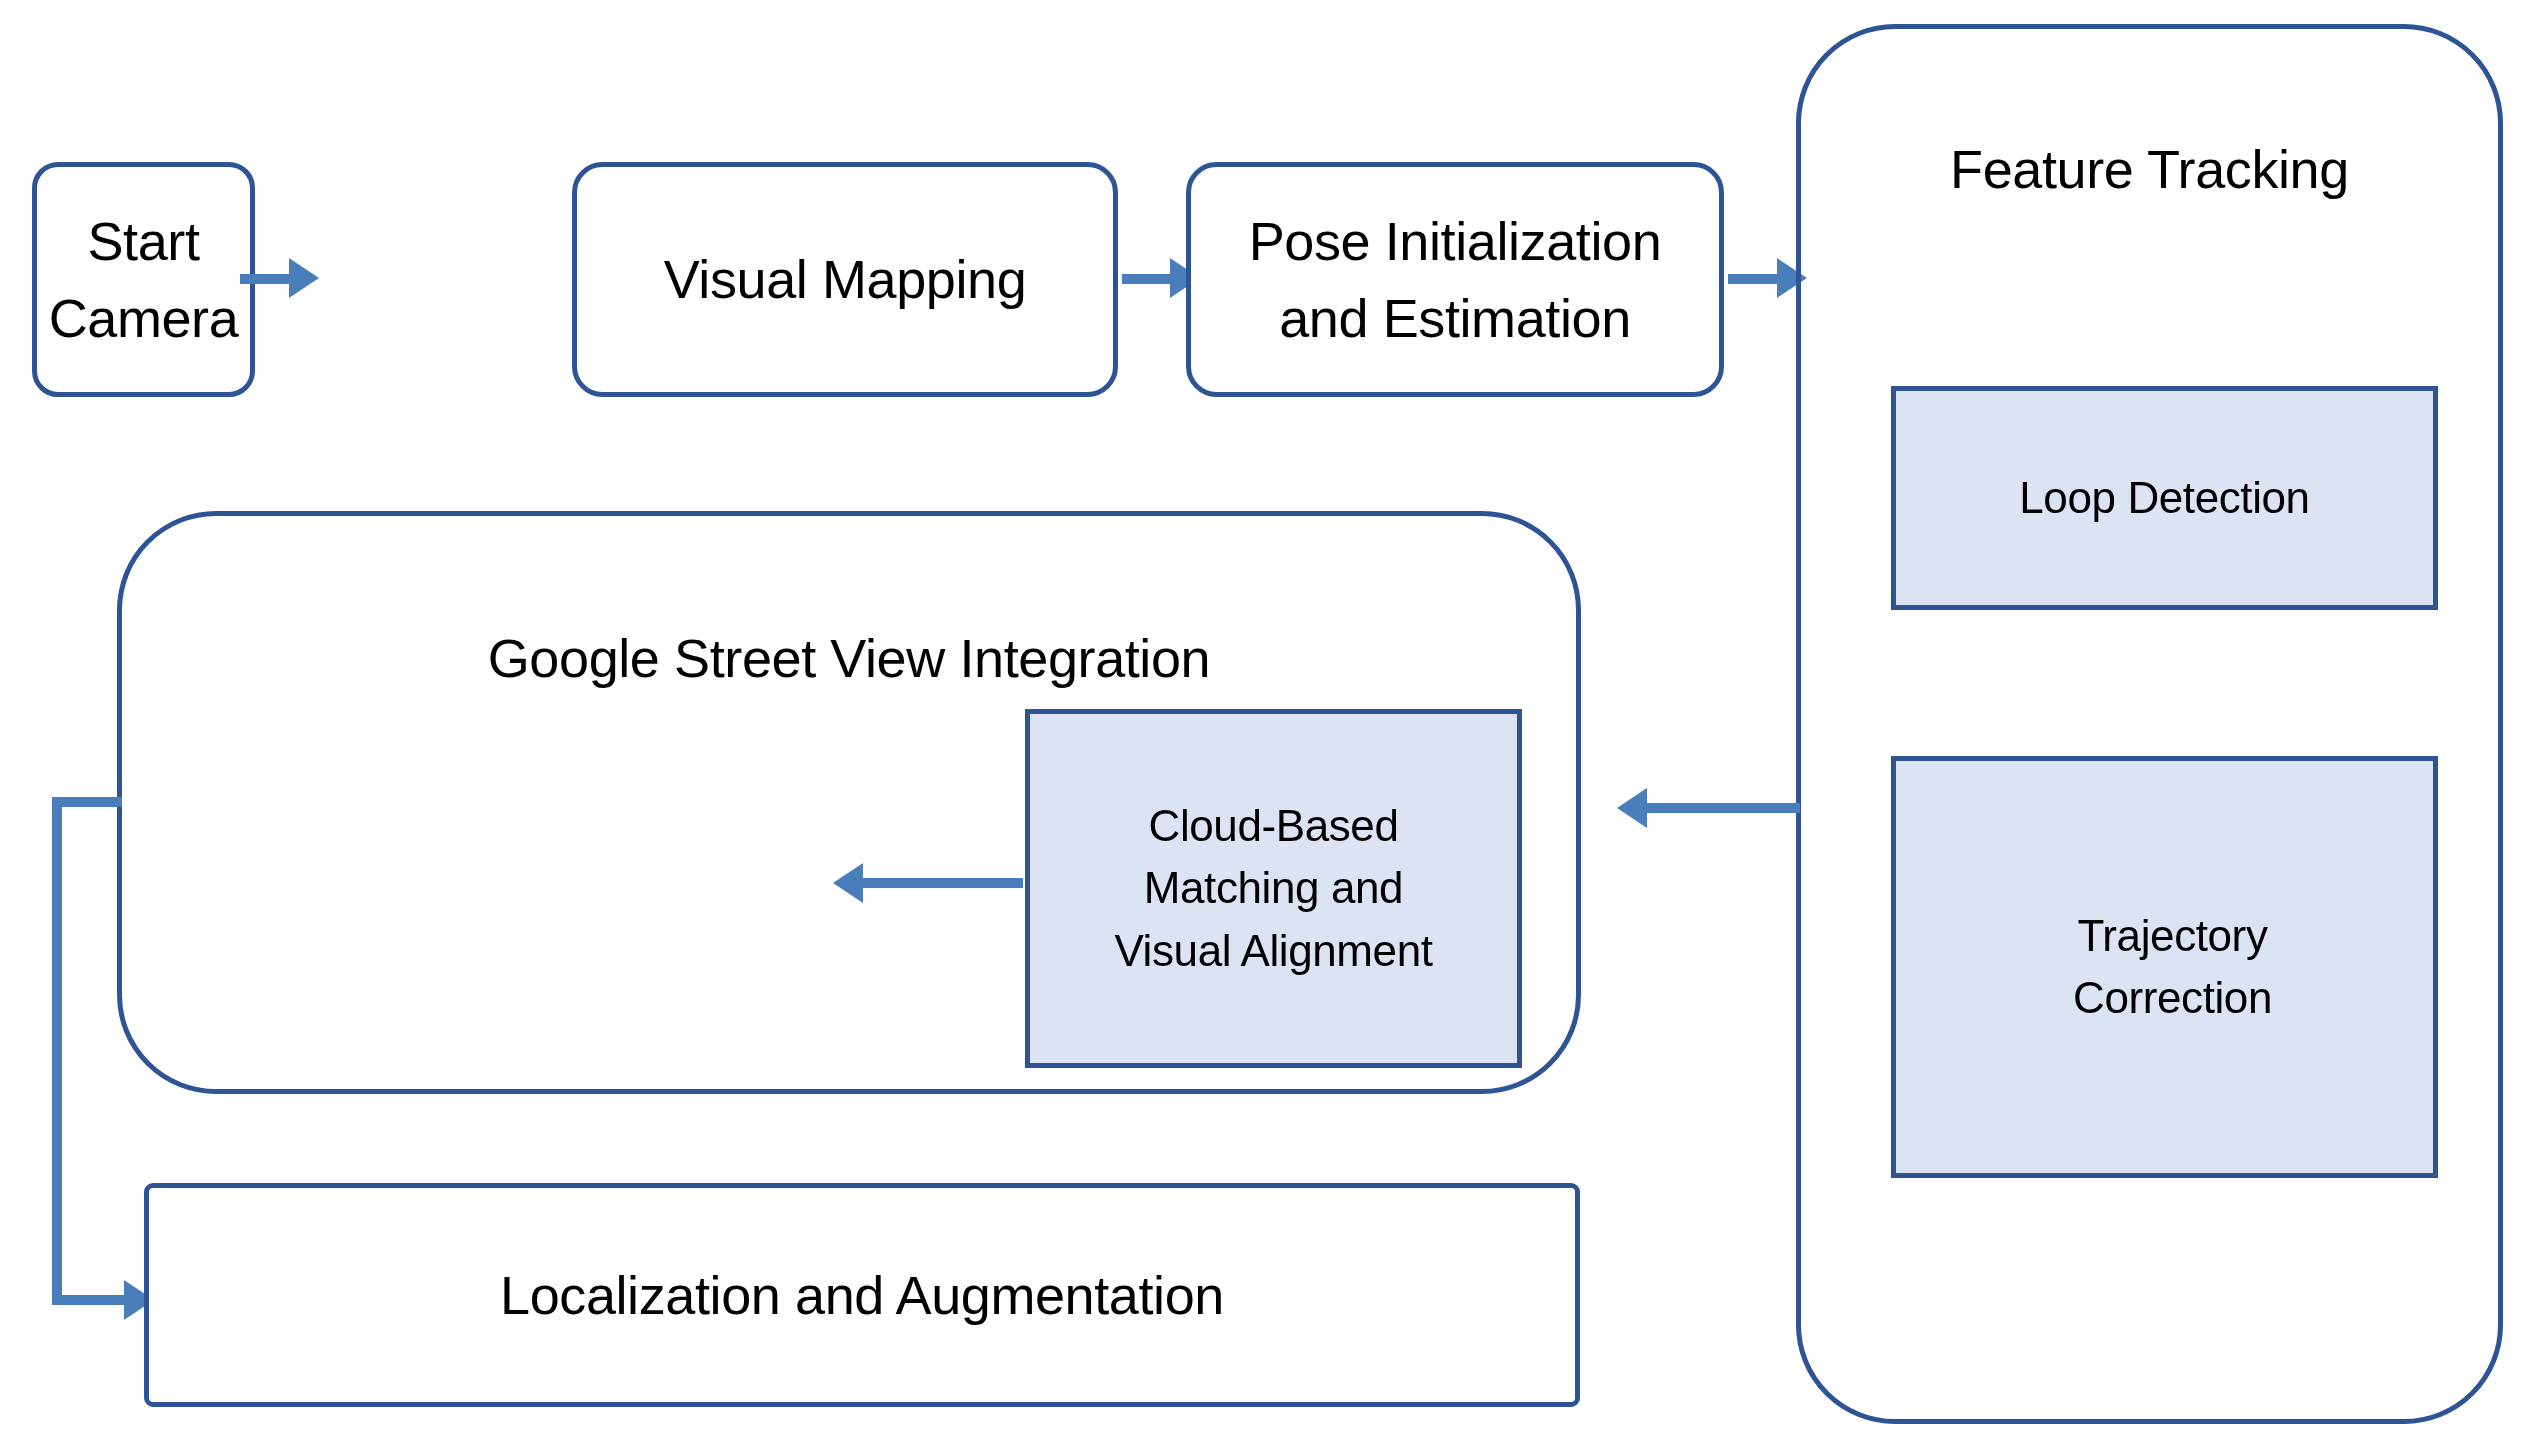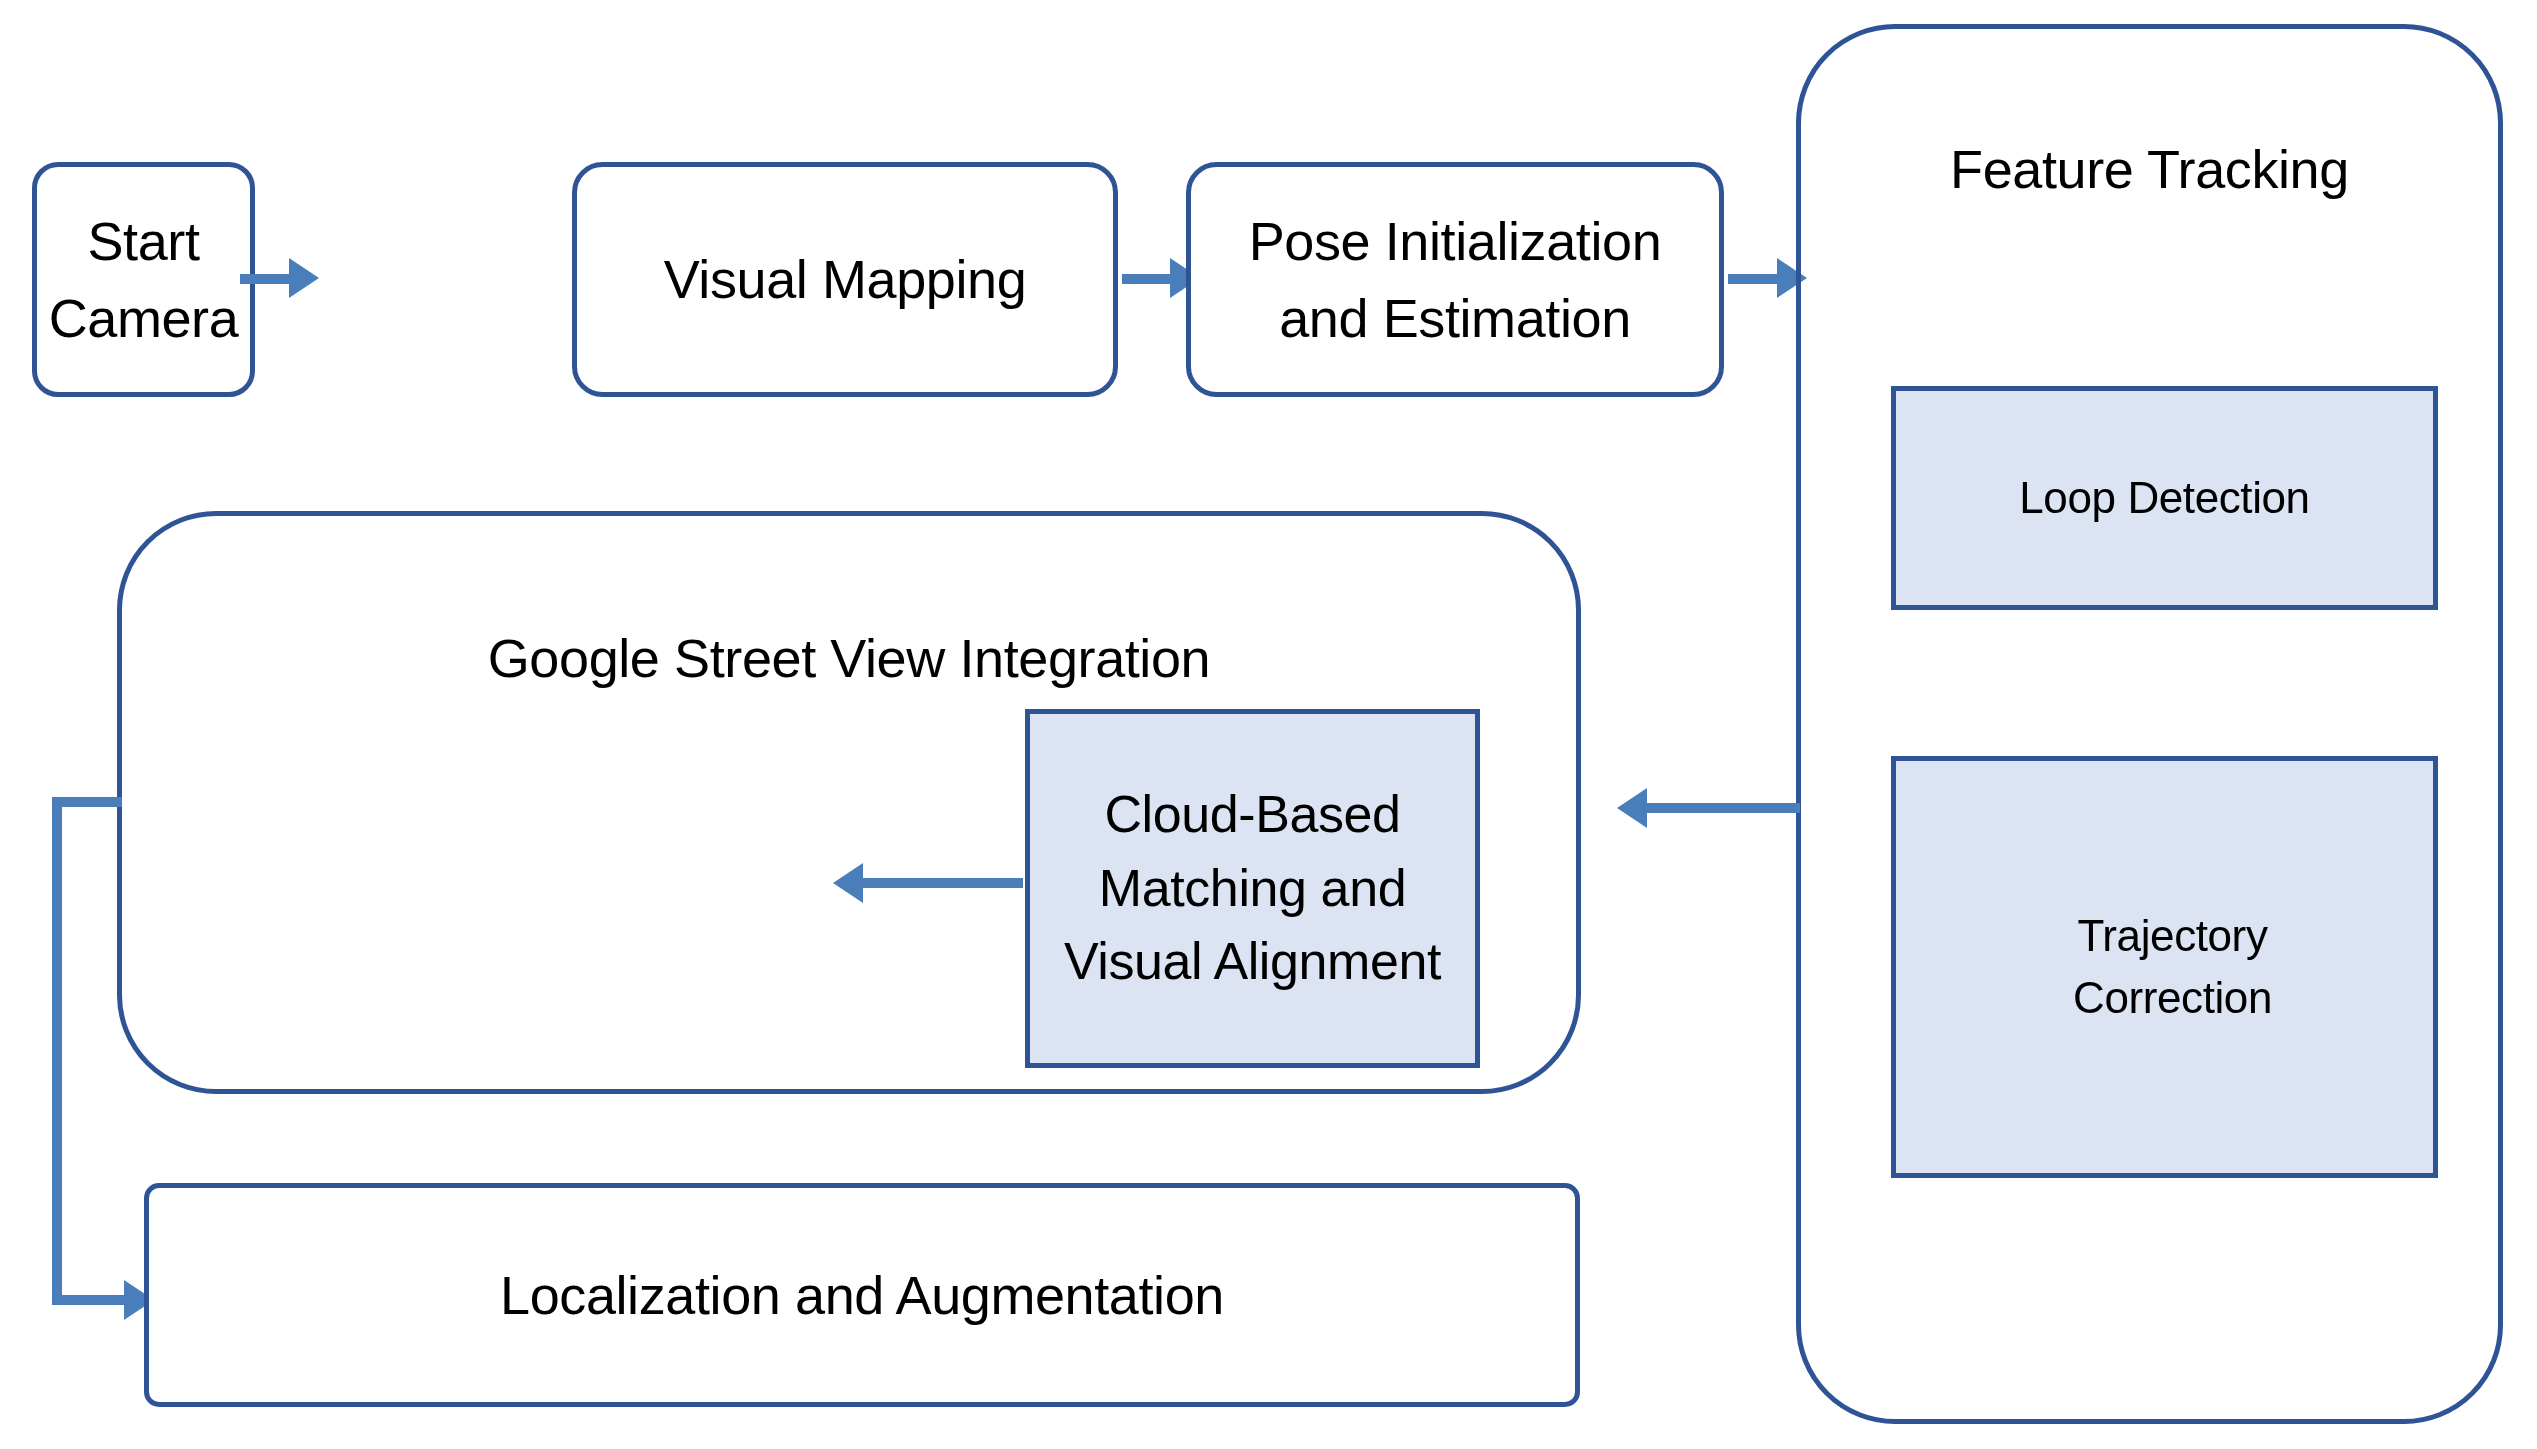--- a/index.html
+++ b/index.html
@@ -129,35 +129,35 @@
 Correction</span>
   </div>
 
   <div class="conn conn-h" style="left:1647px; top:803px; width:153px;"></div>
   <div class="arrowhead arrow-left" style="left:1617px; top:788px;"></div>
 
   <div class="node group" style="left:117px; top:511px; width:1464px; height:583px; padding-top:79px;">
     <span class="group-label">Google Street View Integration</span>
   </div>
 
-  <div class="node sub" style="left:1025px; top:709px; width:455px; height:359px; font-size:52px;">
+  <div class="node sub" style="left:1025px; top:709px; width:497px; height:359px; font-size:44px;">
     <span>Cloud-Based
 Matching and
 Visual Alignment</span>
   </div>
 
   <div class="conn conn-h" style="left:863px; top:878px; width:160px;"></div>
   <div class="arrowhead arrow-left" style="left:833px; top:863px;"></div>
 
 
   <div class="conn conn-h" style="left:52px; top:797px; width:70px;"></div>
 
   <div class="conn conn-v" style="left:52px; top:797px; height:508px;"></div>
 
   <div class="conn conn-h" style="left:52px; top:1295px; width:75px;"></div>
   <div class="arrowhead arrow-right" style="left:124px; top:1280px;"></div>
 
-  <div class="node proc" style="left:144px; top:1183px; width:1436px; height:224px; border-radius:15px;">
+  <div class="node proc" style="left:144px; top:1183px; width:1436px; height:224px; border-radius:9px;">
     <span>Localization and Augmentation</span>
   </div>
 
 </div>
 
 
 </body></html>

